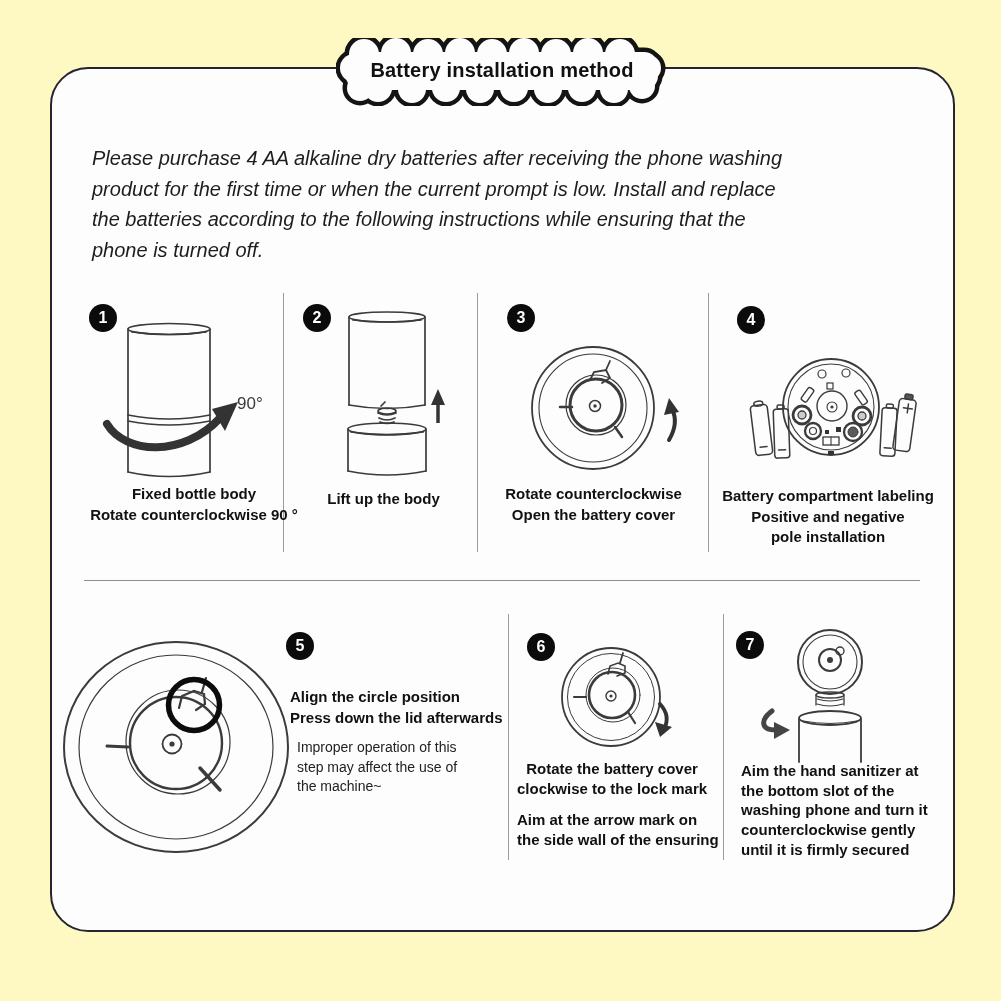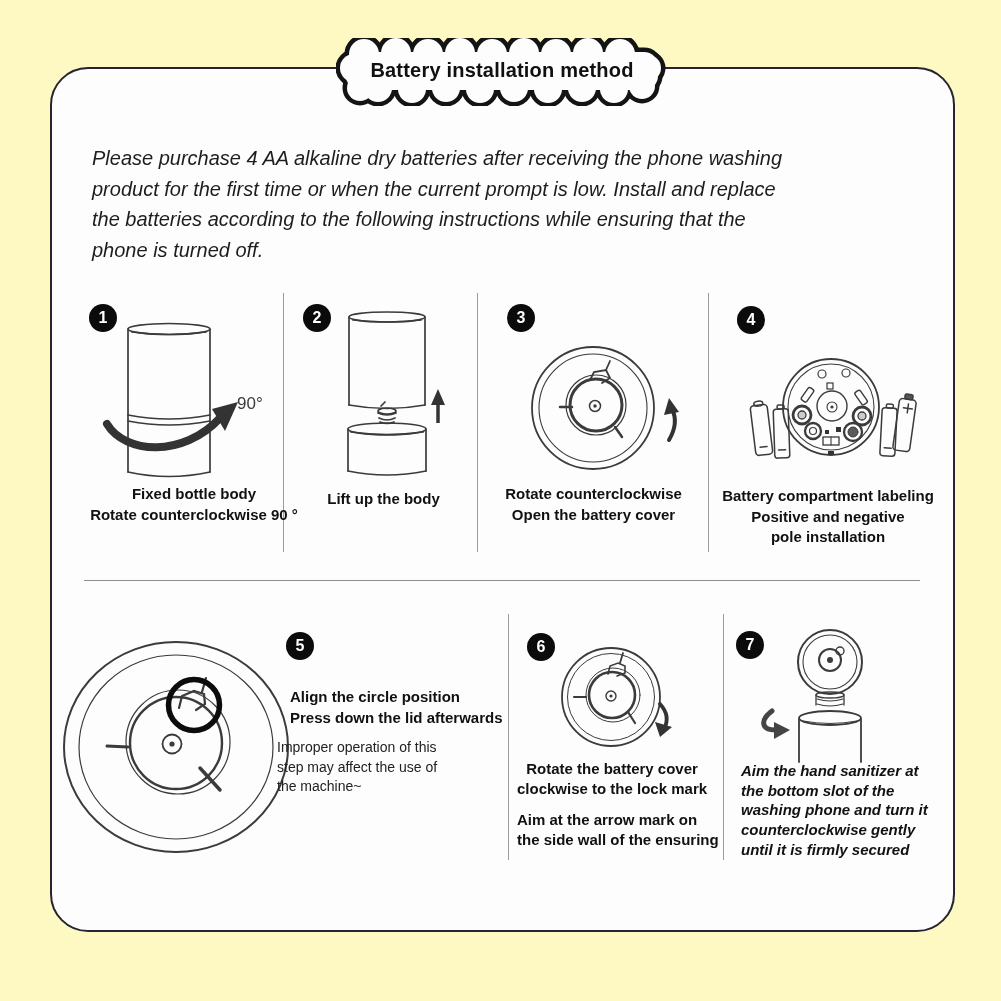--- a/index.html
+++ b/index.html
@@ -263,21 +263,21 @@
       <path d="M117,74 L120,62 L132,57 L142,60 L143,70 L134,76" stroke-width="2.2"></path>
       <path d="M140,58 L144,44" stroke-width="2.2"></path>
     </g>
     <circle cx="132" cy="71" r="25.5" stroke="#0c0c0c" stroke-width="5.5" fill="none"></circle>
   </svg>
 
   <div class="btxt" style="left:290px;top:687px;line-height:20.5px;">
     <div>Align the circle position</div>
     <div>Press down the lid afterwards</div>
   </div>
-  <div class="ntxt" style="left:277px;top:738px;">
+  <div class="ntxt" style="left:297px;top:738px;">
     <div>Improper operation of this</div>
     <div>step may affect the use of</div>
     <div>the machine~</div>
   </div>
 
   <svg class="abs" style="left:548px;top:636px;" width="135" height="126" viewBox="0 0 135 126">
     <g stroke="#3b3b3b" fill="none" stroke-linecap="round">
       <circle cx="63" cy="61" r="49" stroke-width="1.8"></circle>
       <circle cx="63" cy="61" r="43.5" stroke-width="1"></circle>
       <circle cx="65" cy="59" r="27" stroke-width="1"></circle>
@@ -320,21 +320,21 @@
       <path d="M58,95 Q85,100 112,95" stroke-width="1"></path>
       <path d="M54,93 L54,136" stroke-width="1.8"></path>
       <path d="M116,93 L116,136" stroke-width="1.8"></path>
     </g>
     <g>
       <path d="M27,85 C15,94 16,104 30,104" stroke="#444444" stroke-width="5" fill="none" stroke-linecap="round"></path>
       <polygon points="45,104 29,96 29,113" fill="#444444"></polygon>
     </g>
   </svg>
 
-  <div class="btxt lh197" style="left:741px;top:761px;font-style:italic;">
+  <div class="btxt lh197" style="left:741px;top:761px;">
     <div>Aim the hand sanitizer at</div>
     <div>the bottom slot of the</div>
     <div>washing phone and turn it</div>
     <div>counterclockwise gently</div>
     <div>until it is firmly secured</div>
   </div>
 
 </div>
 
 </body></html>

